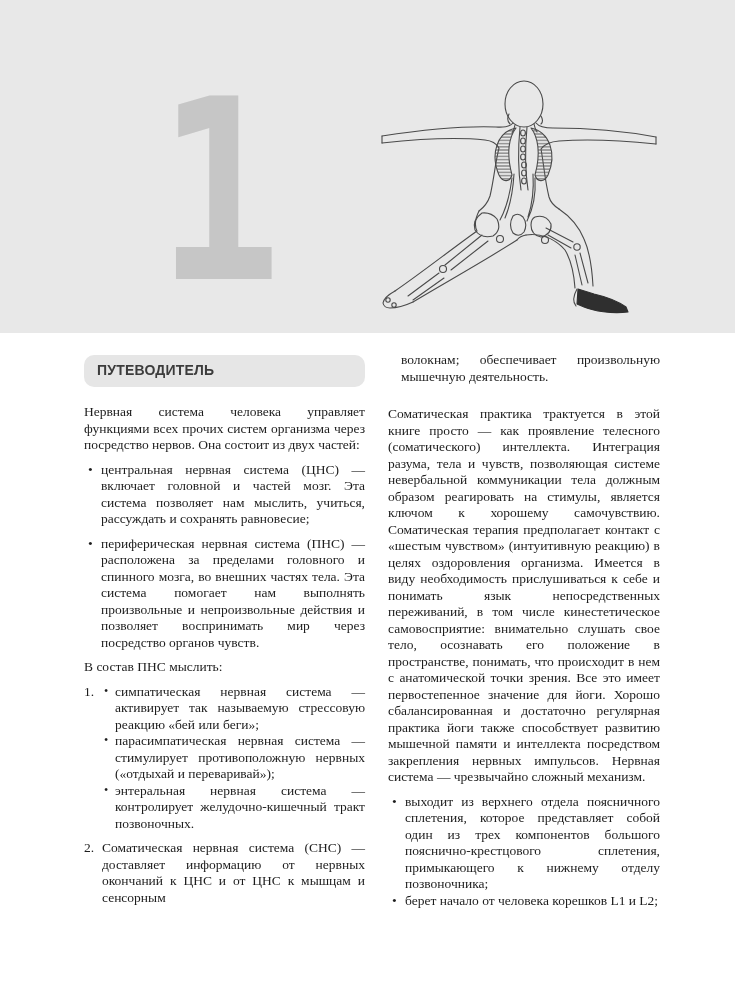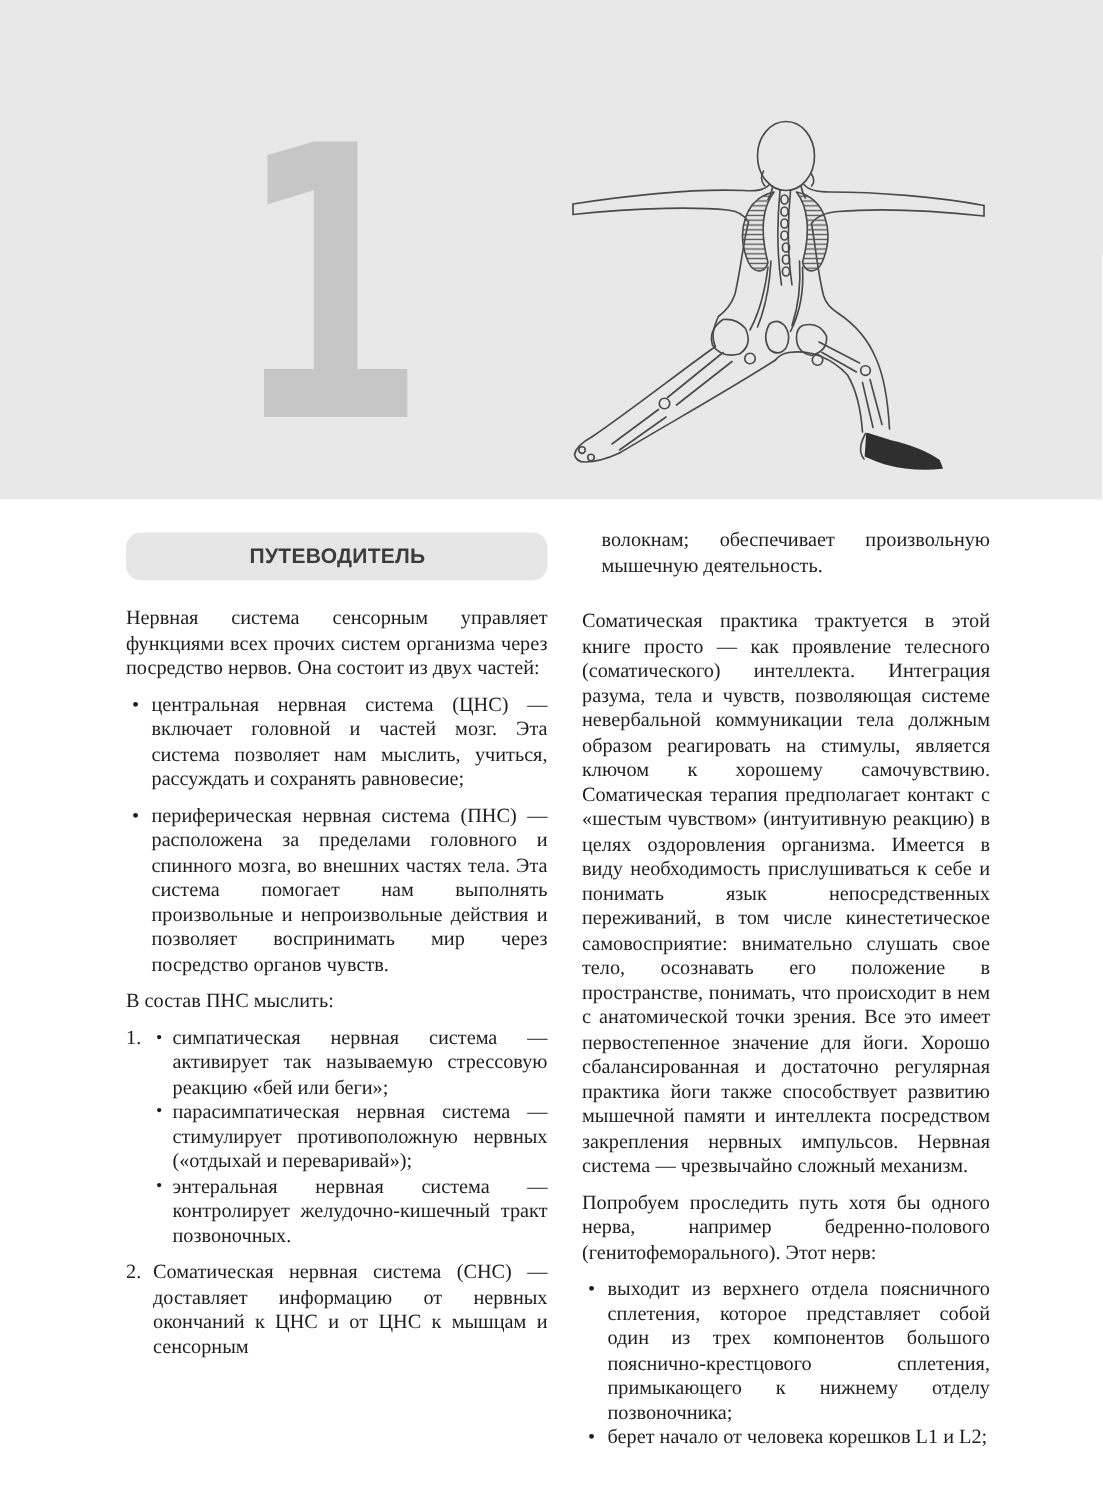--- a/index.html
+++ b/index.html
@@ -17,21 +17,21 @@
   .figure{position:absolute;left:378px;top:78px;}
 
   
   .col{position:absolute;font-size:13.5px;line-height:16.5px;text-align:justify;}
   .col-left{left:84px;top:355px;width:281px;}
   .col-right{left:388px;top:352px;width:272px;}
 
   .box-heading{background:#e6e6e6;border-radius:10px;padding:7px 12px 8px 13px;margin:0 0 17px 0;
            font-family:"Liberation Sans", sans-serif;font-weight:700;font-size:14px;line-height:17px;
            letter-spacing:0.2px;color:#3c3c3c;text-align:left;}
-  .box-heading div{white-space:nowrap;text-align:center;}
+  .box-heading div{white-space:nowrap;}
 
   p{margin:0 0 8px 0;}
   ul,ol{list-style:none;margin:0;padding:0;}
   li{position:relative;margin:0 0 8px 0;}
   li.tight{margin-bottom:0;}
   .li-bullet{padding-left:17px;}
   .li-bullet > .mk{position:absolute;left:4px;top:0;}
   .li-num{padding-left:18px;}
   .li-num > .mk{position:absolute;left:0;top:0;}
   .sub{margin-top:0;}
@@ -110,21 +110,21 @@
       </g>
     </svg>
 
   </header>
 
   <section class="col col-left">
     <div class="box-heading">
       <div>ПУТЕВОДИТЕЛЬ</div>
     </div>
 
-    <p>Нервная система сенсорным управляет функциями всех прочих систем организма через посредство нервов. Она состоит из двух частей:</p>
+    <p>Нервная система человека управляет функциями всех прочих систем организма через посредство нервов. Она состоит из двух частей:</p>
 
     <ul>
       <li class="li-bullet">
         <span class="mk">•</span>
         <span>центральная нервная система (ЦНС) — включает головной и частей мозг. Эта система позволяет нам мыслить, учиться, рассуждать и сохранять равновесие;</span>
       </li>
       <li class="li-bullet">
         <span class="mk">•</span>
         <span>периферическая нервная система (ПНС) — расположена за пределами головного и спинного мозга, во внешних частях тела. Эта система помогает нам выполнять произвольные и непроизвольные действия и позволяет воспринимать мир через посредство органов чувств.</span>
       </li>
@@ -153,21 +153,20 @@
       <li class="li-num">
         <span class="mk">2.</span>
         <span>Соматическая нервная система (СНС) — доставляет информацию от нервных окончаний к ЦНС и от ЦНС к мышцам и сенсорным</span>
       </li>
     </ol>
   </section>
 
   <section class="col col-right">
     <p class="cont">волокнам; обеспечивает произвольную мышечную деятельность.</p>
     <p>Соматическая практика трактуется в этой книге просто — как проявление телесного (соматического) интеллекта. Интеграция разума, тела и чувств, позволяющая системе невербальной коммуникации тела должным образом реагировать на стимулы, является ключом к хорошему самочувствию. Соматическая терапия предполагает контакт с «шестым чувством» (интуитивную реакцию) в целях оздоровления организма. Имеется в виду необходимость прислушиваться к себе и понимать язык непосредственных переживаний, в том числе кинестетическое самовосприятие: внимательно слушать свое тело, осознавать его положение в пространстве, понимать, что происходит в нем с анатомической точки зрения. Все это имеет первостепенное значение для йоги. Хорошо сбалансированная и достаточно регулярная практика йоги также способствует развитию мышечной памяти и интеллекта посредством закрепления нервных импульсов. Нервная система — чрезвычайно сложный механизм.</p>
-    <p>Попробуем проследить путь хотя бы одного нерва, например бедренно-полового (генитофеморального). Этот нерв:</p>
     <ul class="rb">
       <li class="li-bullet">
         <span class="mk">•</span>
         <span>выходит из верхнего отдела поясничного сплетения, которое представляет собой один из трех компонентов большого пояснично-крестцового сплетения, примыкающего к нижнему отделу позвоночника;</span>
       </li>
       <li class="li-bullet">
         <span class="mk">•</span>
         <span>берет начало от человека корешков L1 и L2;</span>
       </li>
     </ul>

